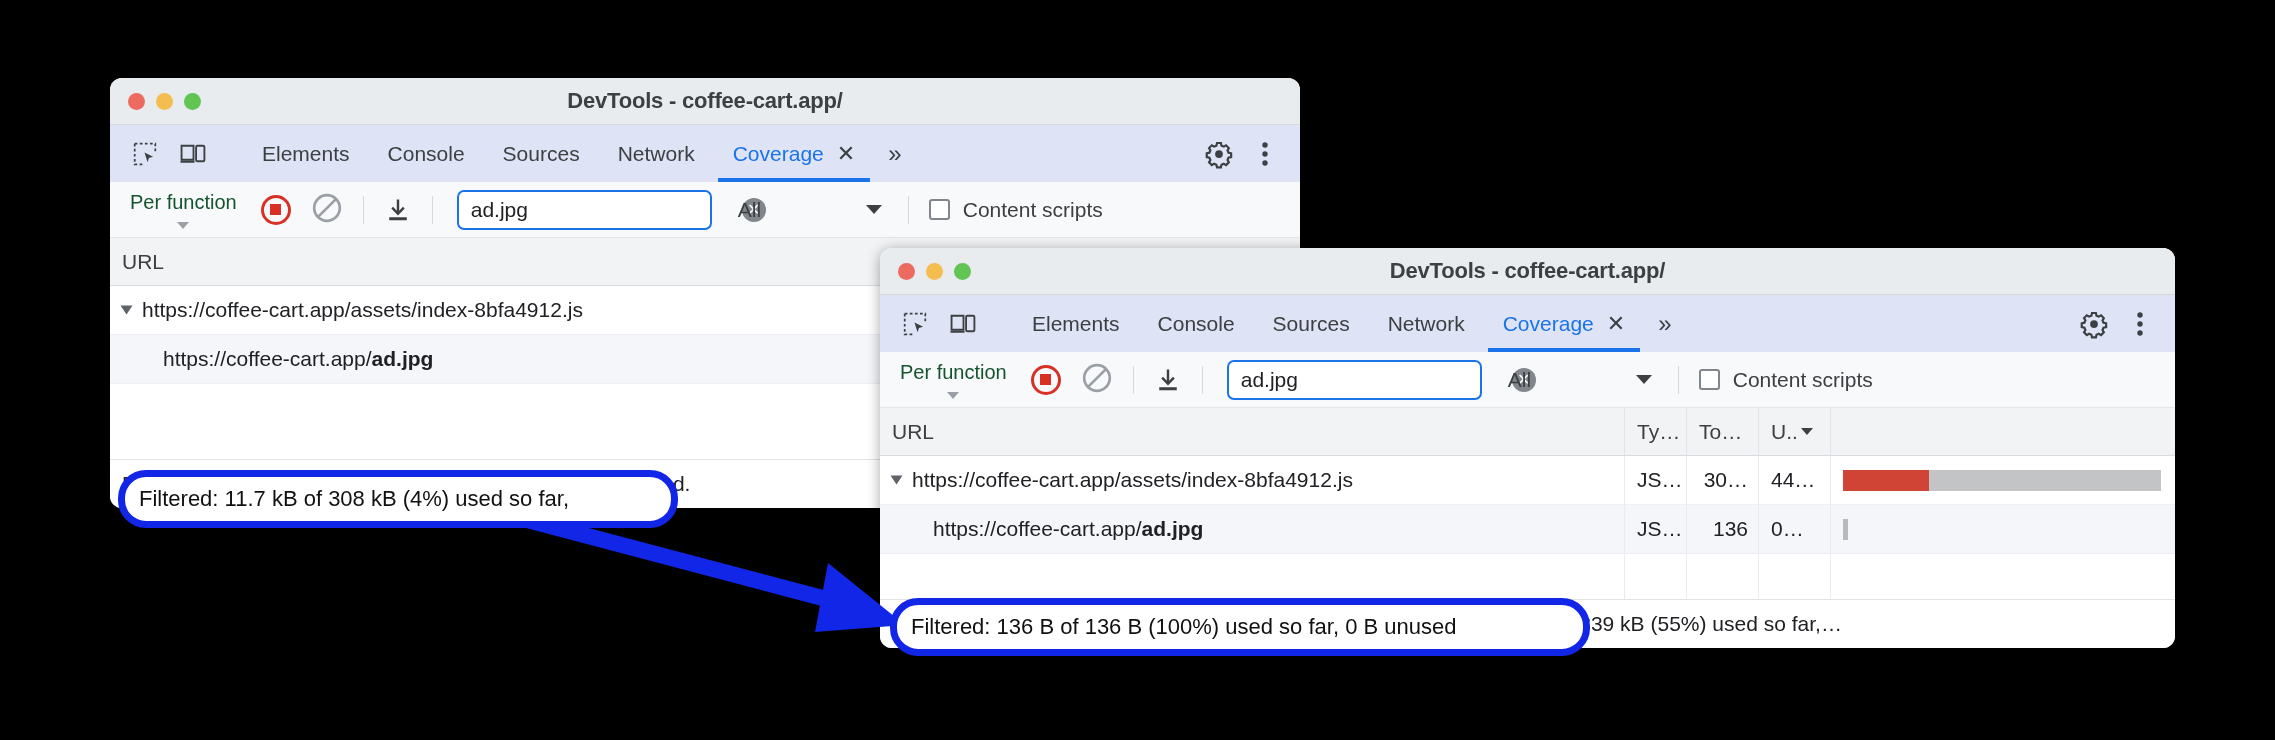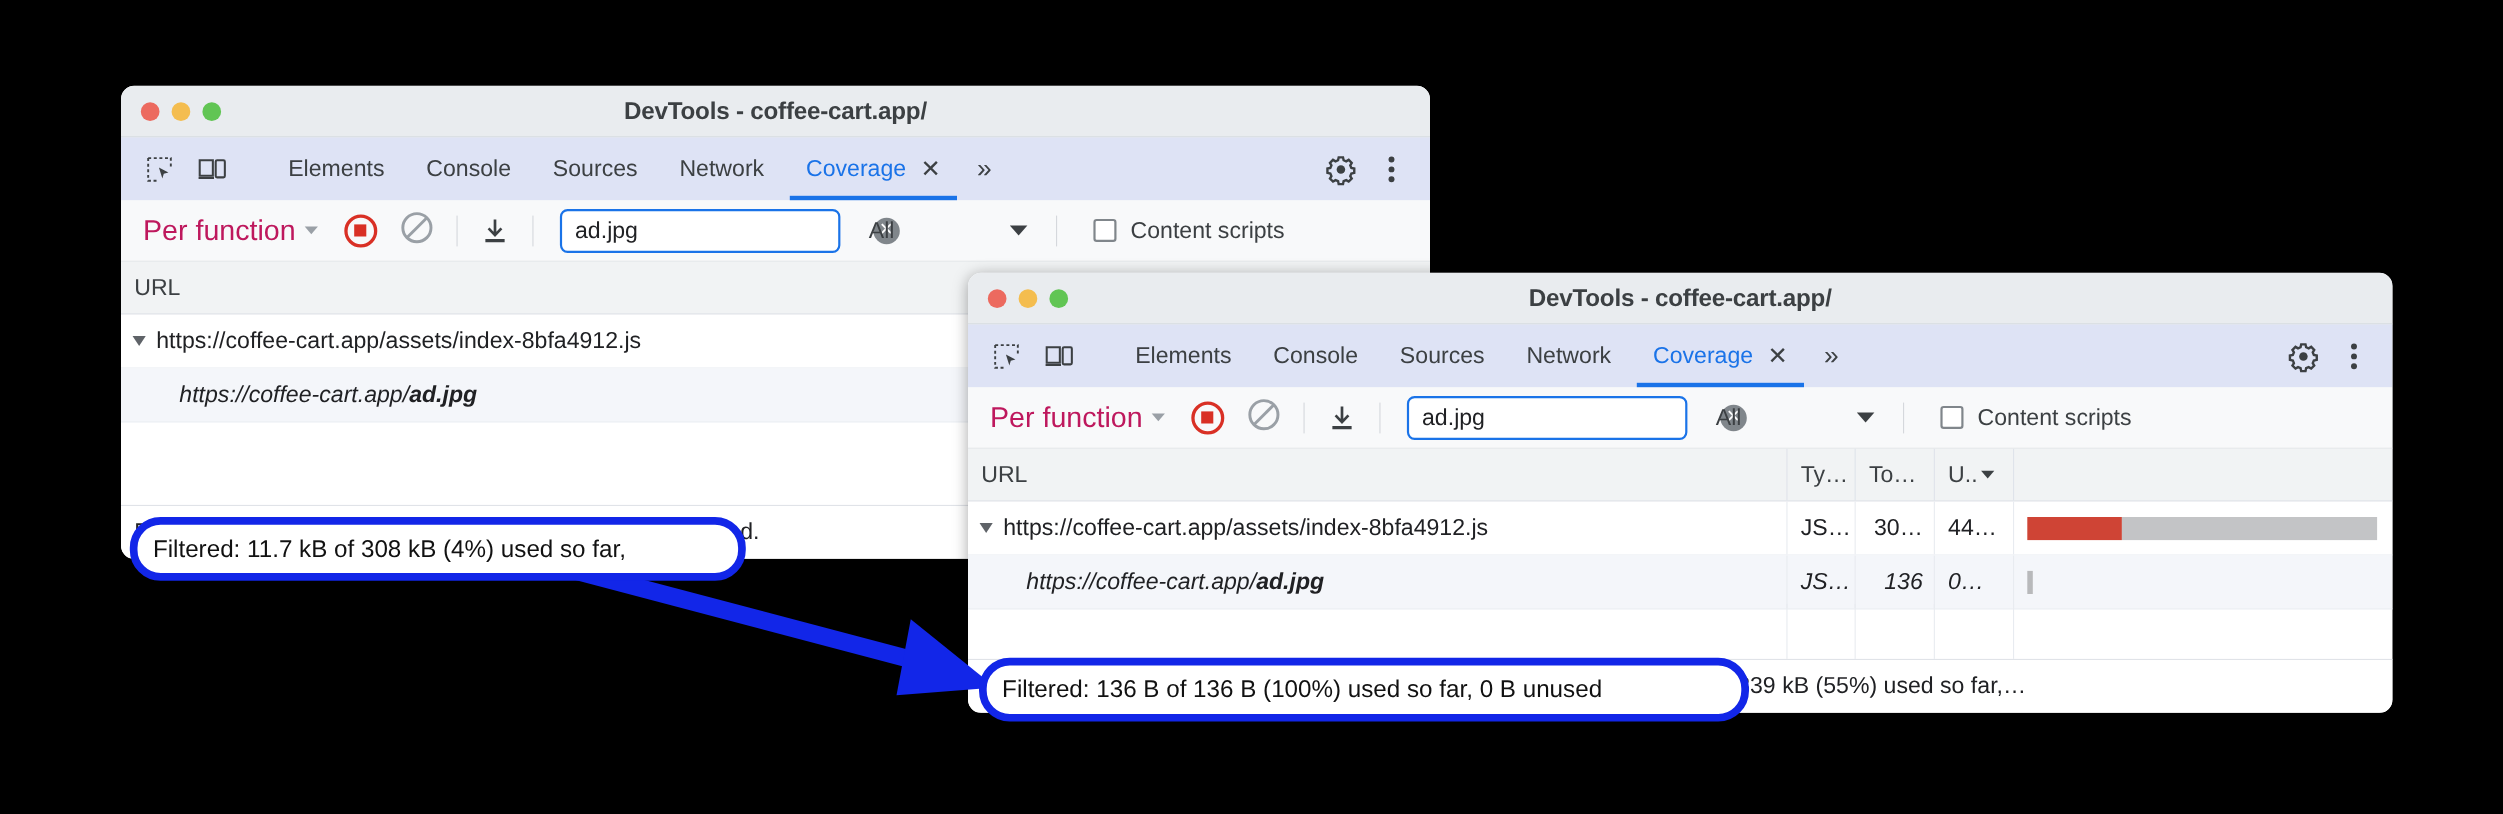--- a/index.html
+++ b/index.html
@@ -84,23 +84,24 @@
   .toolbar {
     height: 56px;
     background: #f8f9fa;
     border-bottom: 1px solid #e3e5e8;
     display: flex; align-items: center;
     padding-left: 14px;
     gap: 4px;
   }
   .dropdown-flat {
     display: flex; align-items: center; gap: 8px;
-    font-size: 26px; color: #be185d;
+    font-size: 20px; color: #14532d;
     padding: 0 6px;
     white-space: nowrap;
+    flex-direction: column;
   }
   .caret-sm {
     width: 0; height: 0;
     border-left: 6px solid transparent;
     border-right: 6px solid transparent;
     border-top: 7px solid #9aa0a6;
   }
   .rec-btn {
     width: 30px; height: 30px; border-radius: 50%;
     border: 3px solid #d93025;
@@ -139,21 +140,21 @@
     min-width: 150px;
     justify-content: space-between;
     padding-right: 6px;
   }
   .caret-dk {
     width: 0; height: 0;
     border-left: 8px solid transparent;
     border-right: 8px solid transparent;
     border-top: 9px solid #3c4043;
   }
-  .cs-wrap { display: flex; align-items: center; gap: 13px; margin-left: 13px; }
+  .cs-wrap { display: flex; align-items: center; gap: 13px; margin-left: 0; }
   .cbox {
     width: 21px; height: 21px;
     border: 2px solid #80868b; border-radius: 3px;
     background: #fff;
   }
   .cs-label { font-size: 21px; color: #3c4043; white-space: nowrap; }
 
   
   .thead {
     height: 48px;
@@ -174,21 +175,21 @@
     width: 0; height: 0; margin-left: 3px;
     border-left: 6px solid transparent;
     border-right: 6px solid transparent;
     border-top: 7px solid #3c4043;
   }
   .trow {
     height: 49px;
     display: flex; align-items: center;
     border-bottom: 1px solid #eceff3;
   }
-  .trow.alt { background: #f4f6fa; font-style: italic; }
+  .trow.alt { background: #f4f6fa; }
   .trow.white { background: #ffffff; }
   .td {
     height: 100%; display: flex; align-items: center;
     font-size: 21px; color: #202124;
     padding-left: 12px;
     border-right: 1px solid #e8ebf0;
     overflow: hidden; white-space: nowrap;
   }
   .td.last { border-right: 0; }
   .td.num { justify-content: flex-end; padding-right: 10px; }

